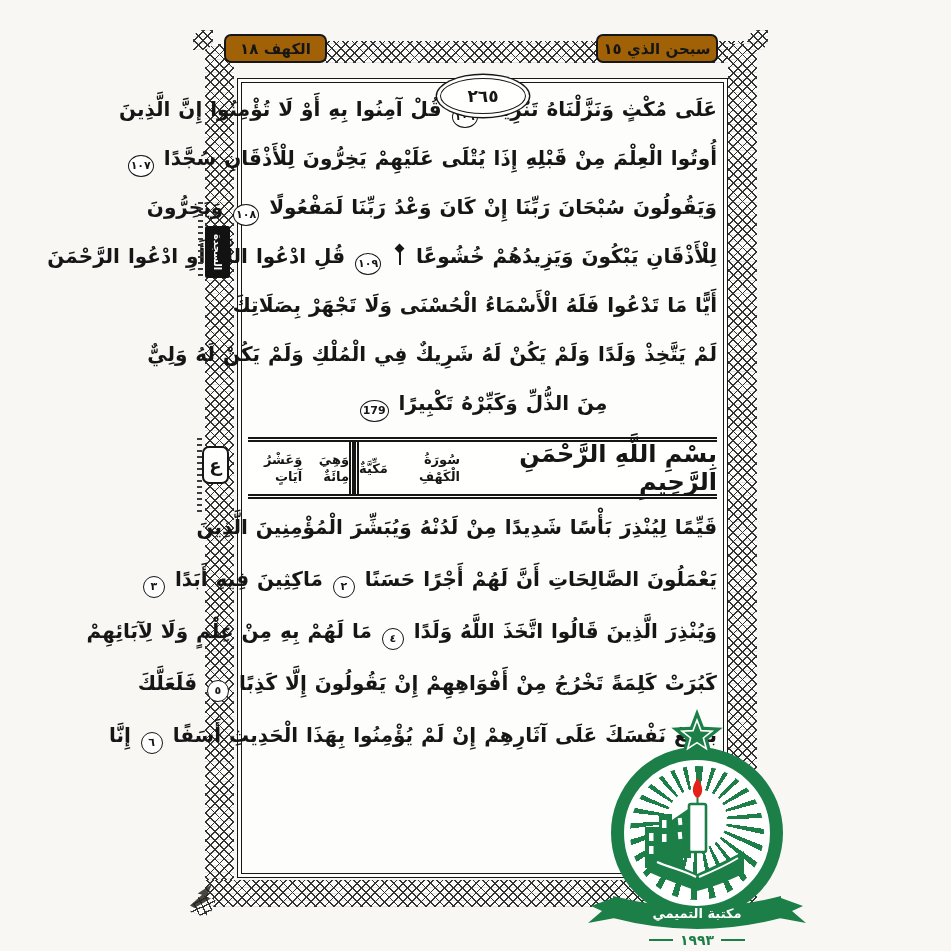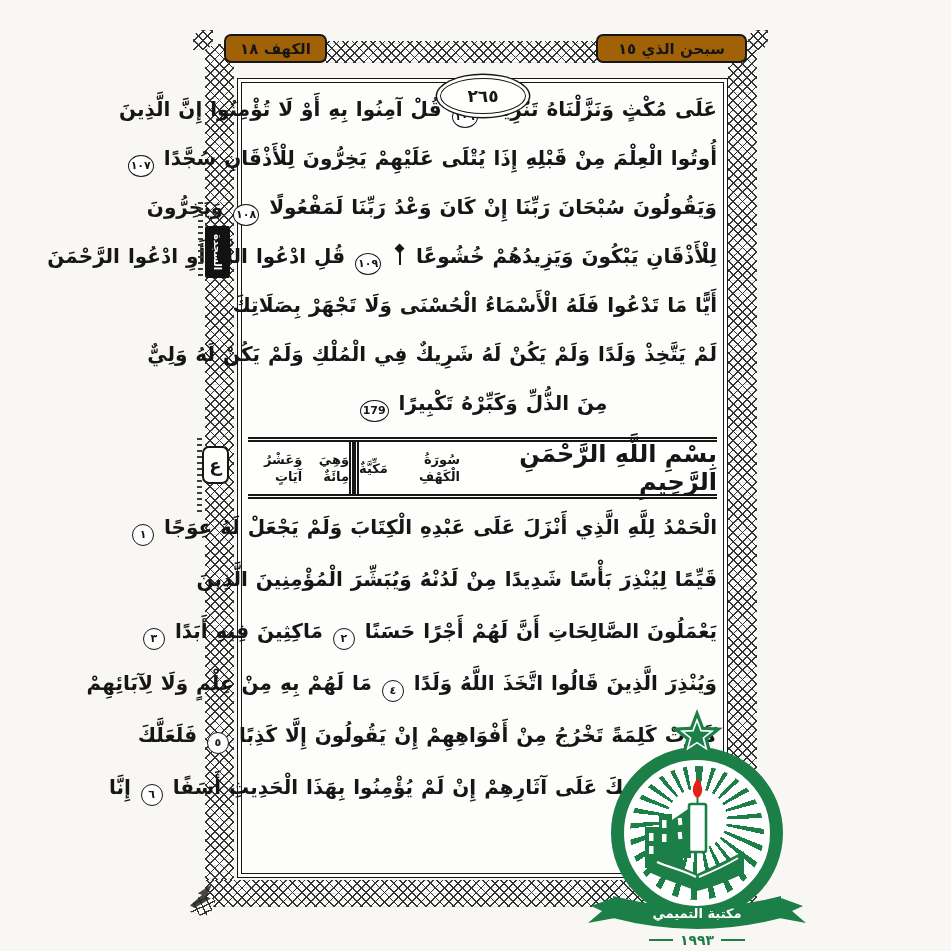--- a/index.html
+++ b/index.html
@@ -37,21 +37,21 @@
   .corner.tl{left:193px;top:30px}
   .corner.tr{left:748px;top:30px}
   .corner.bl{left:193px;top:896px;transform:rotate(20deg)}
   
   .hbox{
     position:absolute;top:34px;height:29px;
     background:#a16207;border:2px solid var(--ink);border-radius:7px;
     display:flex;align-items:center;justify-content:center;
     font-weight:700;font-size:15px;direction:rtl;z-index:3;
   }
-  .hbox.juz{left:596px;width:151px;}
+  .hbox.juz{left:596px;width:122px;}
   .hbox.surah{left:224px;width:103px;}
   .medallion{
     position:absolute;left:440px;top:30px;width:86px;height:36px;
     background:#fffffe;border:1.6px solid var(--ink);border-radius:50%;
     box-shadow:0 0 0 3px #fffffe,0 0 0 4.4px var(--ink);
     display:flex;align-items:center;justify-content:center;
     font-weight:700;font-size:17px;z-index:4;margin-top:48px;
   }
   
   .text-frame{
@@ -216,21 +216,20 @@
           <span>سُورَةُ الْكَهْفِ</span>
           <span>مَكِّيَّةٌ</span>
         </div>
         <div class="scell count">
           <span>وَهِيَ مِائَةٌ</span>
           <span>وَعَشْرُ آيَاتٍ</span>
         </div>
       </div>
 
       <div class="qblock after">
-          <div class="qline"><span>الْحَمْدُ لِلَّهِ الَّذِي أَنْزَلَ عَلَى عَبْدِهِ الْكِتَابَ وَلَمْ يَجْعَلْ لَهُ عِوَجًا</span> <span class="ayah-num">١</span></div>
           <div class="qline"><span>قَيِّمًا لِيُنْذِرَ بَأْسًا شَدِيدًا مِنْ لَدُنْهُ وَيُبَشِّرَ الْمُؤْمِنِينَ الَّذِينَ</span></div>
           <div class="qline"><span>يَعْمَلُونَ الصَّالِحَاتِ أَنَّ لَهُمْ أَجْرًا حَسَنًا</span> <span class="ayah-num">٢</span> <span>مَاكِثِينَ فِيهِ أَبَدًا</span> <span class="ayah-num">٣</span></div>
           <div class="qline"><span>وَيُنْذِرَ الَّذِينَ قَالُوا اتَّخَذَ اللَّهُ وَلَدًا</span> <span class="ayah-num">٤</span> <span>مَا لَهُمْ بِهِ مِنْ عِلْمٍ وَلَا لِآبَائِهِمْ</span></div>
           <div class="qline"><span>كَبُرَتْ كَلِمَةً تَخْرُجُ مِنْ أَفْوَاهِهِمْ إِنْ يَقُولُونَ إِلَّا كَذِبًا</span> <span class="ayah-num">٥</span> <span>فَلَعَلَّكَ</span></div>
           <div class="qline"><span>بَاخِعٌ نَفْسَكَ عَلَى آثَارِهِمْ إِنْ لَمْ يُؤْمِنُوا بِهَذَا الْحَدِيثِ أَسَفًا</span> <span class="ayah-num">٦</span> <span>إِنَّا</span></div>
         </div>
 
     </div>
   </div>
 

